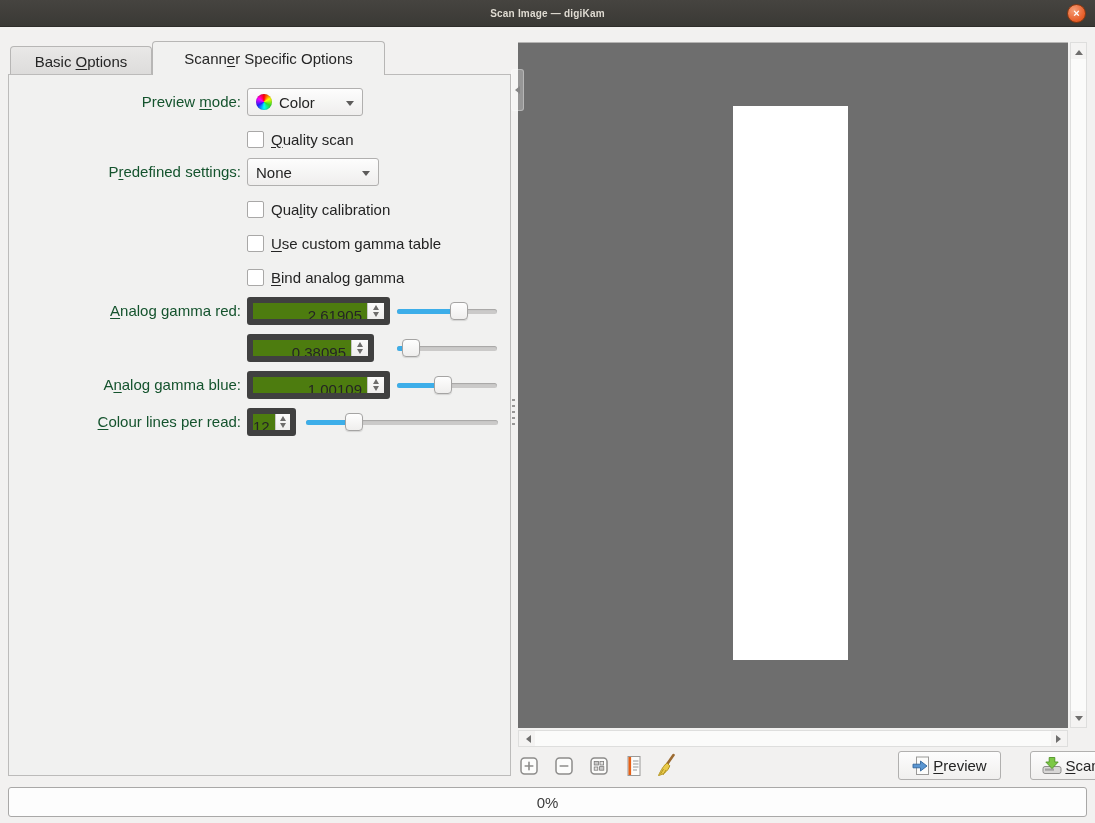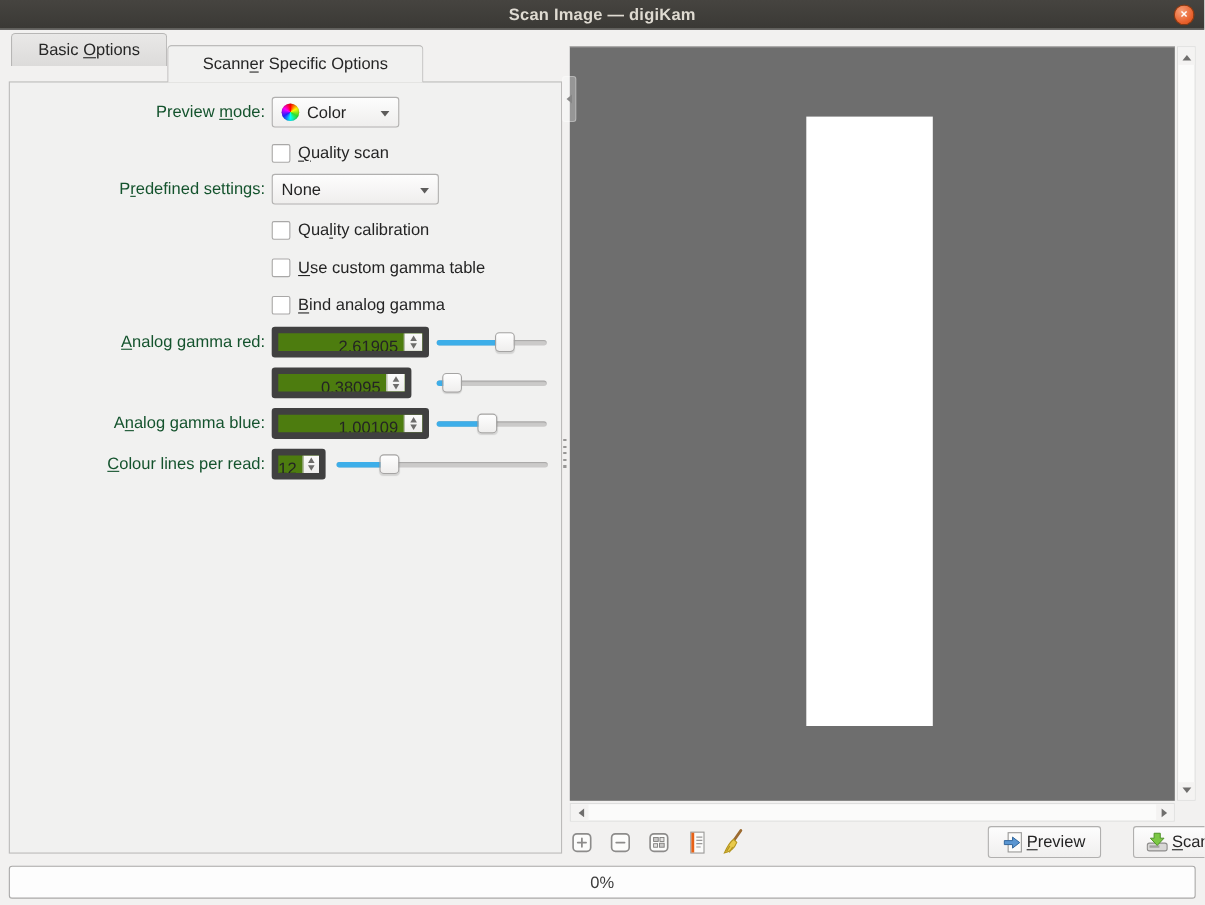--- a/index.html
+++ b/index.html
@@ -4,30 +4,30 @@
 <style>
   * { margin:0; padding:0; box-sizing:border-box; }
   html,body { width:1095px; height:823px; }
   body { font-family:"Liberation Sans", sans-serif; background:#f2f1f0; -webkit-font-smoothing:antialiased; }
   .window { position:relative; width:1095px; height:823px; background:#f2f1f0; overflow:hidden; }
 
   
   .titlebar { position:absolute; left:0; top:0; width:1095px; height:27px;
     background:linear-gradient(#464440,#3a3935); display:flex; align-items:center; justify-content:center;
     border-bottom:1px solid #2e2d2a; }
-  .title { color:#dfdbd2; font-size:15px; font-weight:bold; letter-spacing:.2px; }
+  .title { color:#dfdbd2; font-size:10px; font-weight:bold; letter-spacing:.2px; }
   .close-btn { position:absolute; right:9px; top:4px; width:19px; height:19px; border-radius:50%;
     background:radial-gradient(circle at 35% 30%, #f59e77, #e8602c 65%, #cf4e17);
     border:1px solid #8c3911; display:flex; align-items:center; justify-content:center; }
   .close-x { color:#fff; font-size:11px; font-weight:bold; line-height:1; margin-top:-1px; }
 
   
   .tab { position:absolute; border:1px solid #b7b6b5; border-bottom:none; border-radius:4px 4px 0 0;
     font-size:15px; color:#262626; display:flex; align-items:center; justify-content:center; }
-  .tab-inactive { left:10px; top:30px; width:142px; height:30px; background:linear-gradient(#e9e8e7,#dcdbda); z-index:1; }
+  .tab-inactive { left:10px; top:46px; width:142px; height:30px; background:linear-gradient(#e9e8e7,#dcdbda); z-index:1; }
   .tab-active   { left:152px; top:41px; width:233px; height:34px; background:#f1f1f0; z-index:3; }
   u { text-decoration:underline; text-underline-offset:2px; }
 
   
   .panel { position:absolute; left:8px; top:74px; width:503px; height:702px;
     background:#f1f1f0; border:1px solid #bcbbba; z-index:2; }
   .flabel { position:absolute; left:0; width:232px; text-align:right; font-size:15px; color:#14532d; line-height:28px; white-space:nowrap; }
   .cblabel { position:absolute; font-size:15px; color:#242424; line-height:19px; white-space:nowrap; }
   .checkbox { position:absolute; width:17px; height:17px; background:#fff; border:1px solid #a9a8a7; border-radius:2px; }
 
@@ -119,21 +119,21 @@
     <div class="combo" style="left:238px; top:13px; width:116px;">
       <span class="colorwheel"></span>
       <span>Color</span>
       <span class="combo-arrow"></span>
     </div>
 
     <span class="checkbox" style="left:238px; top:56px;"></span>
     <span class="cblabel" style="left:262px; top:55px;"><u>Q</u>uality scan</span>
 
     <div class="flabel" style="top:83px;">P<u>r</u>edefined settings:</div>
-    <div class="combo" style="left:238px; top:83px; width:152px;">
+    <div class="combo" style="left:238px; top:83px; width:132px;">
       <span>None</span>
       <span class="combo-arrow"></span>
     </div>
 
     <span class="checkbox" style="left:238px; top:126px;"></span>
     <span class="cblabel" style="left:262px; top:125px;">Qua<u>l</u>ity calibration</span>
 
     <span class="checkbox" style="left:238px; top:160px;"></span>
     <span class="cblabel" style="left:262px; top:159px;"><u>U</u>se custom gamma table</span>
 

